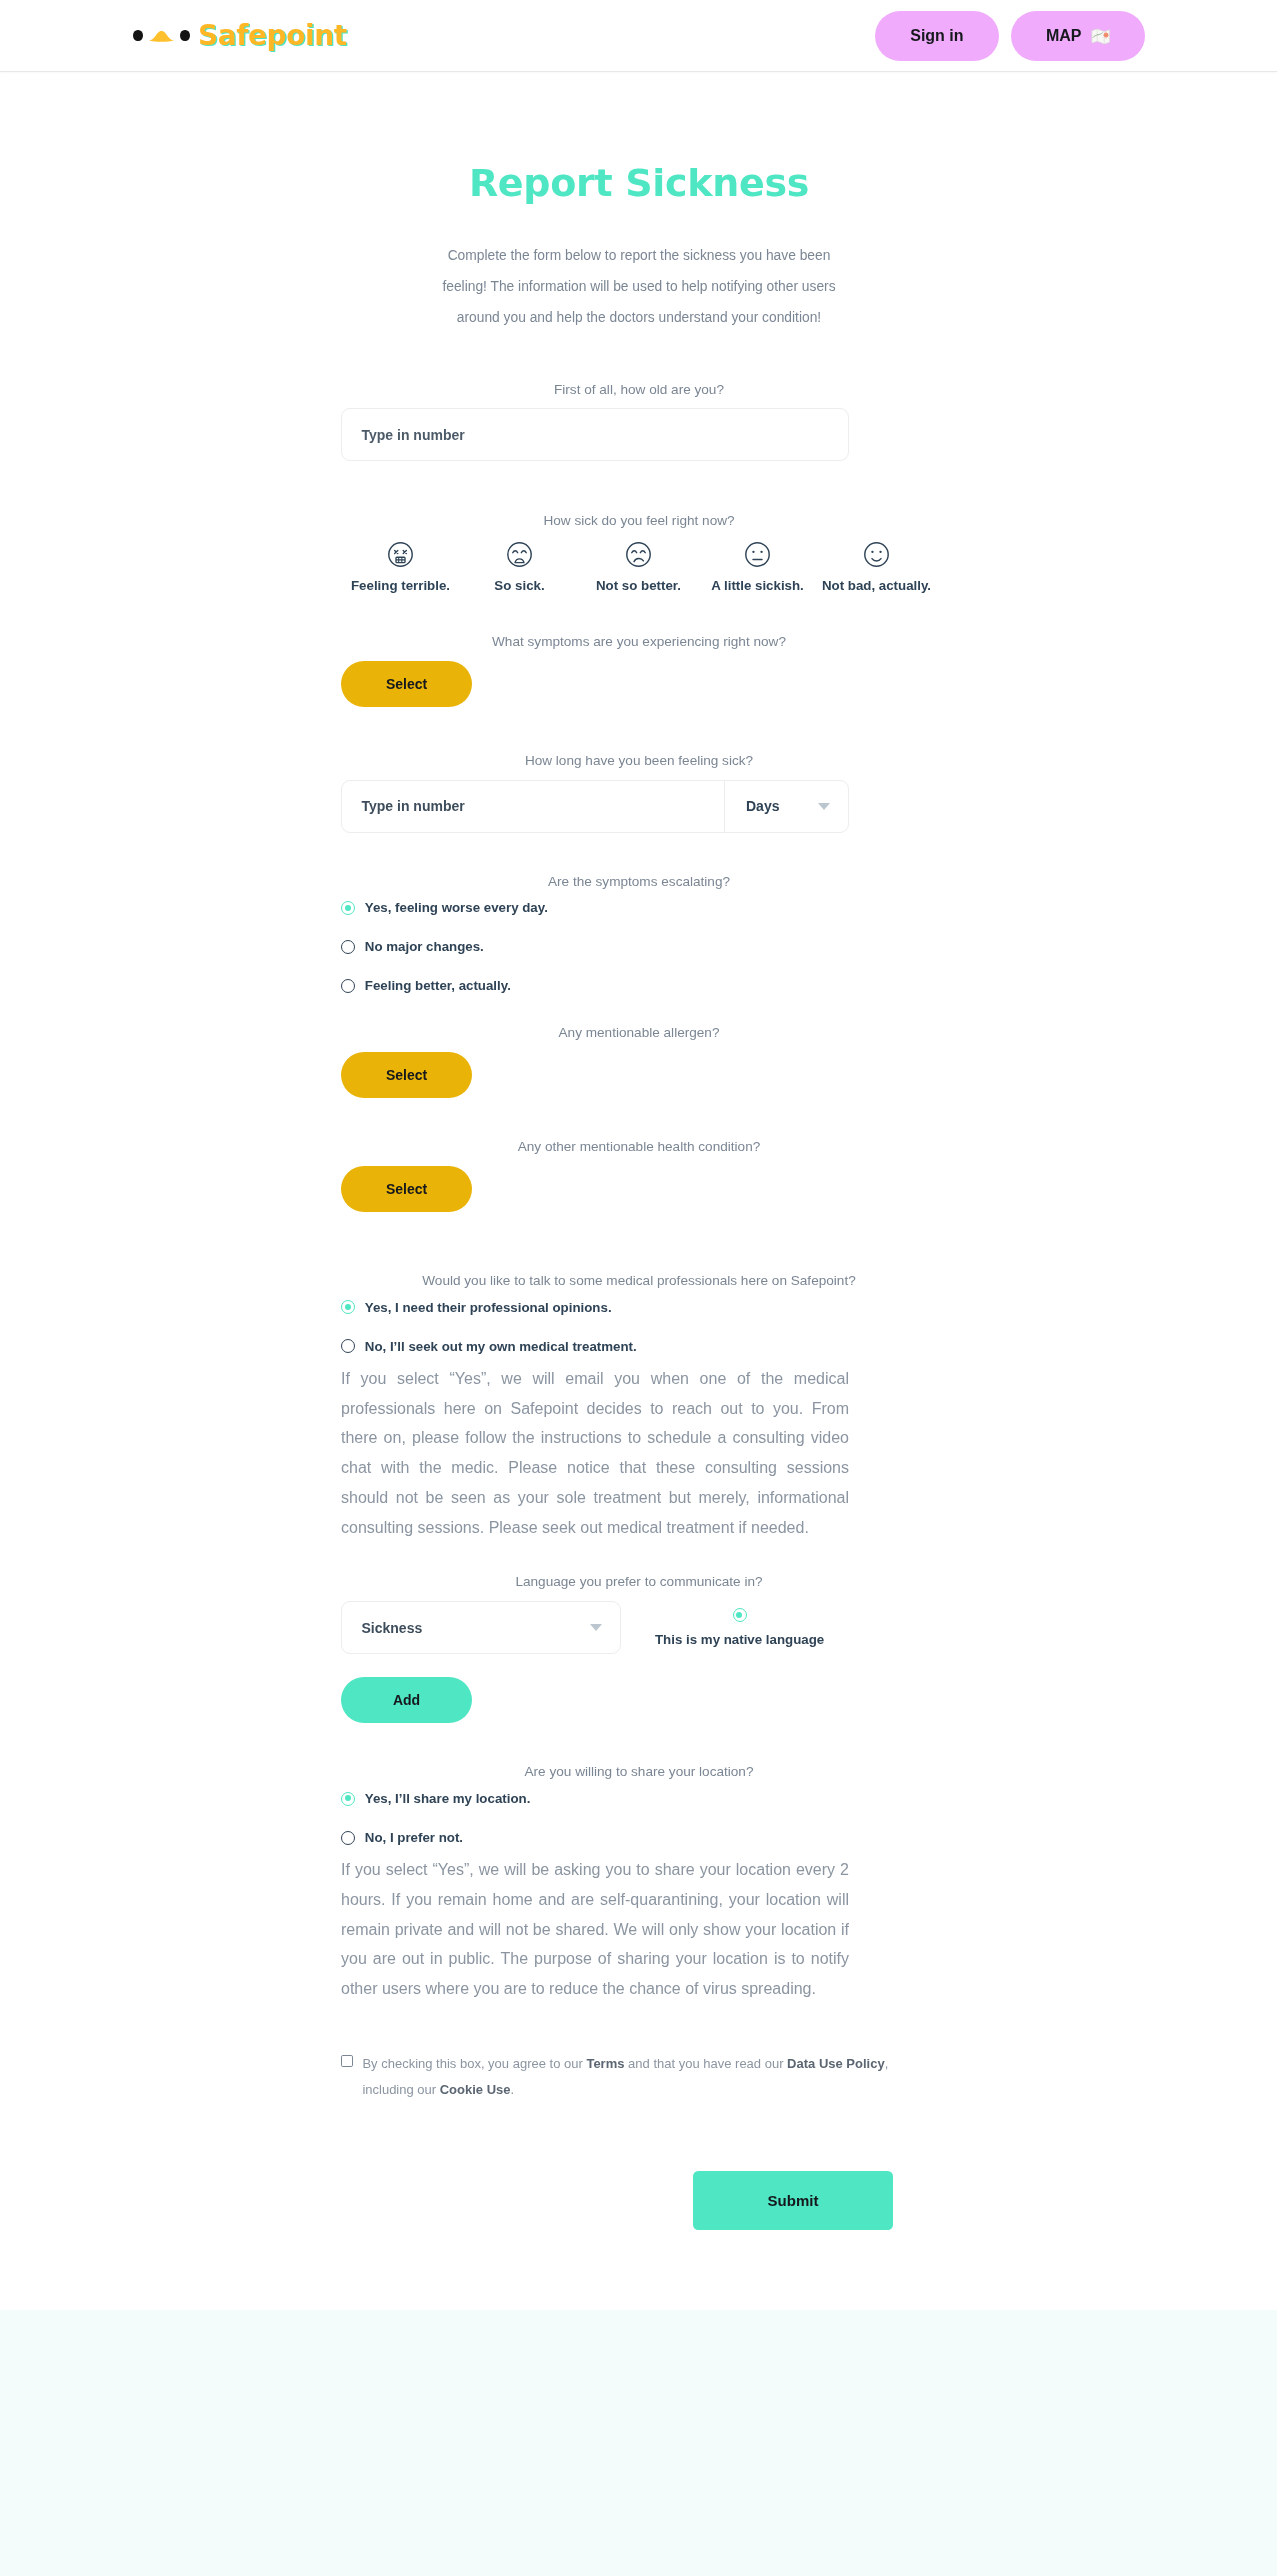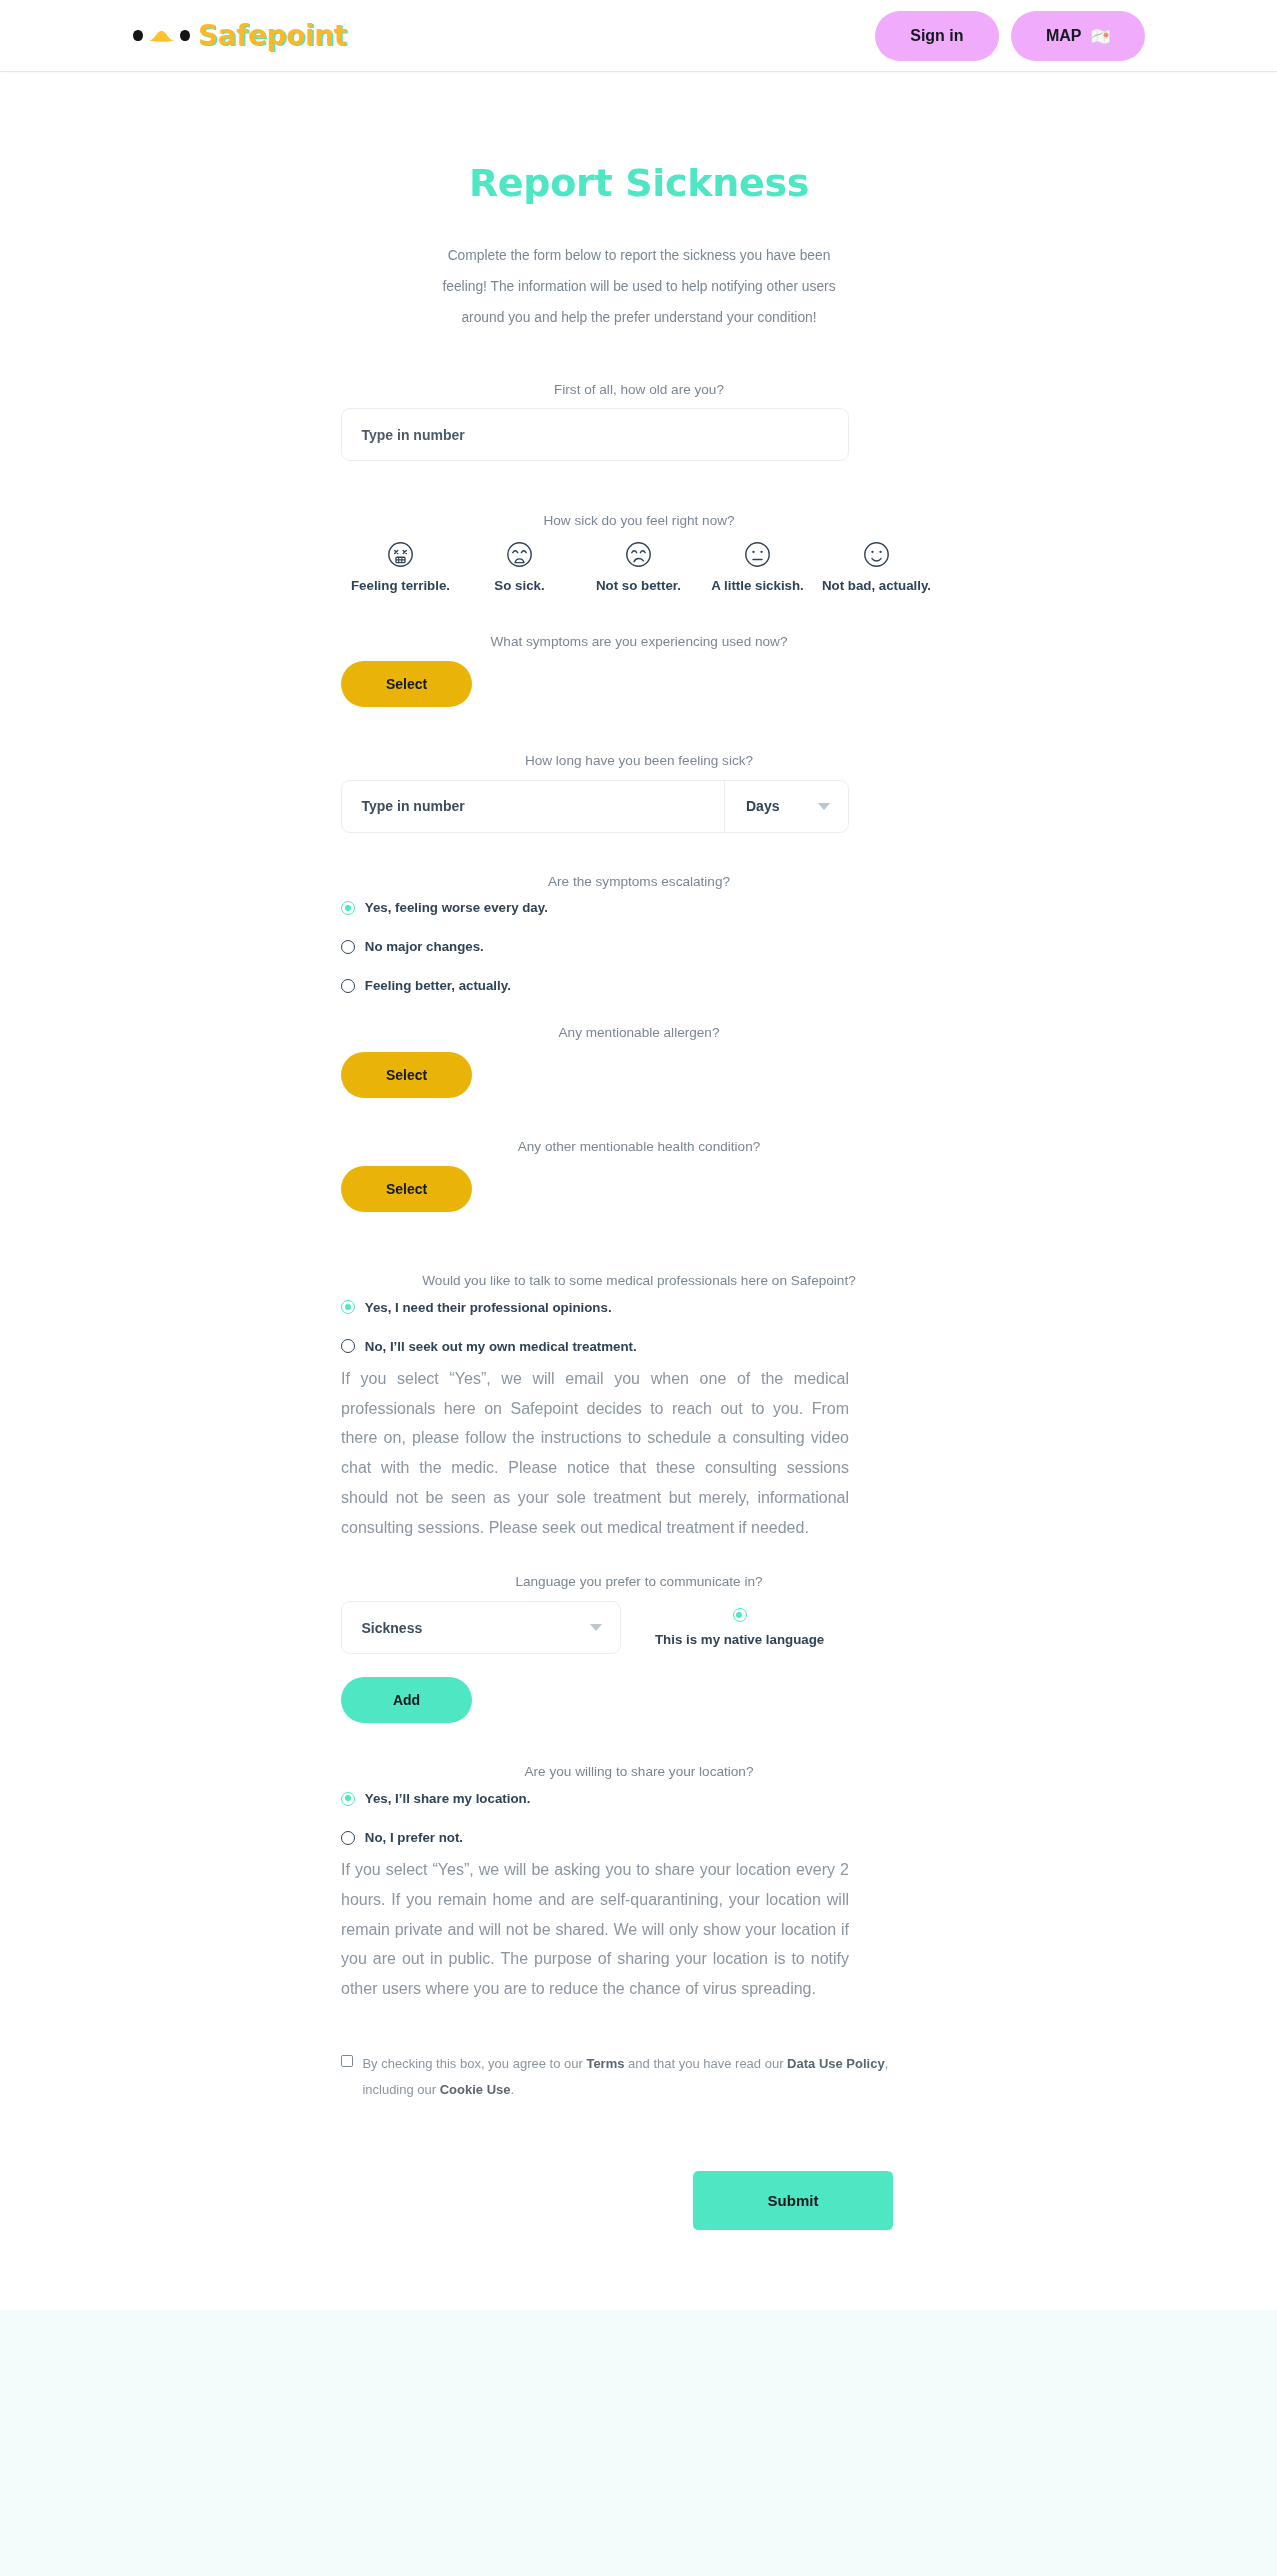--- a/index.html
+++ b/index.html
@@ -390,21 +390,21 @@
   </div>
 </div>
 
 <div class="page">
 
   <h1 class="title">Report Sickness</h1>
 
   <div class="intro">
     <div>Complete the form below to report the sickness you have been</div>
     <div>feeling! The information will be used to help notifying other users</div>
-    <div>around you and help the prefer understand your condition!</div>
+    <div>around you and help the doctors understand your condition!</div>
   </div>
 
   <div class="form">
 
     <div class="field">
       <p class="q-label">First of all, how old are you?</p>
       <div class="text-input">
         <span class="ph">Type in number</span>
       </div>
     </div>
@@ -475,21 +475,21 @@
           </span>
           <span class="cap">Not bad, actually.</span>
         </div>
 
       </div>
     </div>
 
     <div class="spacer-44"></div>
 
     <div class="field">
-      <p class="q-label">What symptoms are you experiencing used now?</p>
+      <p class="q-label">What symptoms are you experiencing right now?</p>
       <button class="btn-select">
         <span>Select</span>
       </button>
     </div>
 
     <div class="spacer-50"></div>
 
     <div class="field">
       <p class="q-label">How long have you been feeling sick?</p>
       <div class="duration">

